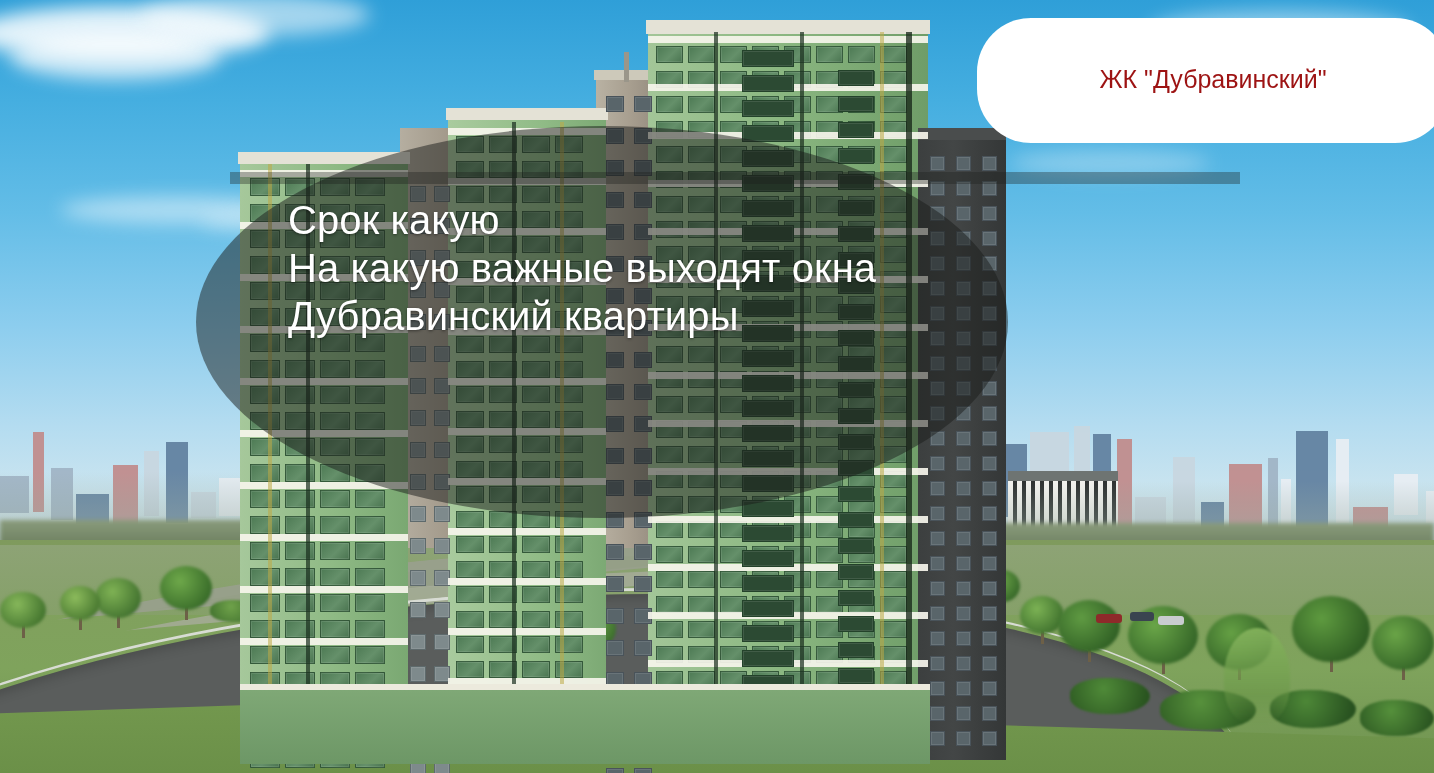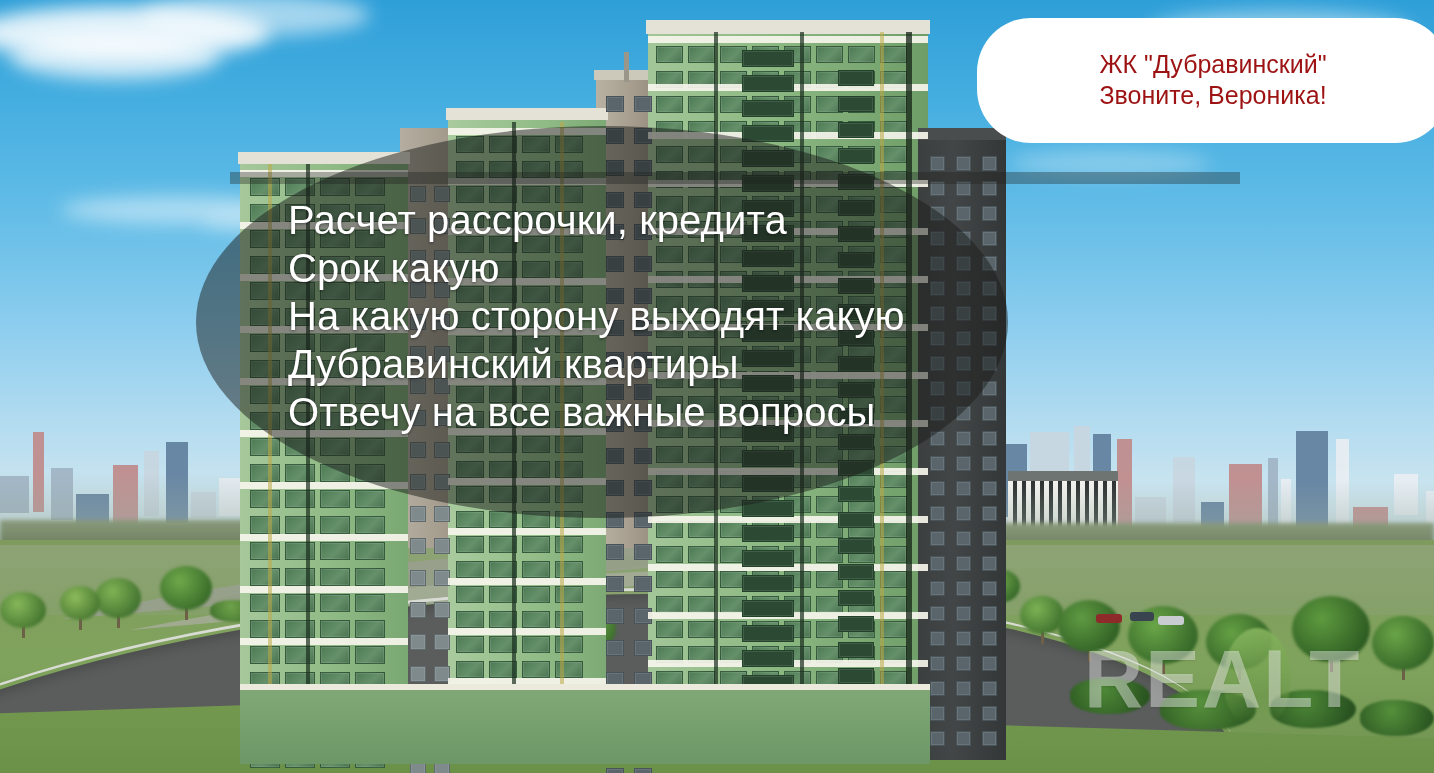--- a/index.html
+++ b/index.html
@@ -1082,27 +1082,23 @@
       </div>
 
     <div class="basewhite"></div>
     <div class="base"></div>
   </div>
 
   <div class="shade-band"></div>
   <div class="shade"></div>
 
   <div class="overlay-text">
-    <div class="line">Расчет рассрочки, кредита</div>
     <div class="line">Срок какую</div>
-    <div class="line">На какую сторону выходят какую</div>
+    <div class="line">На какую важные выходят окна</div>
     <div class="line">Дубравинский квартиры</div>
-    <div class="line">Отвечу на все важные вопросы</div>
   </div>
 
   <div class="callout">
     <div class="cline">ЖК "Дубравинский"</div>
-    <div class="cline">Звоните, Вероника!</div>
   </div>
 
-  <div class="watermark">REALT</div>
 
 </div>
 
 </body></html>

